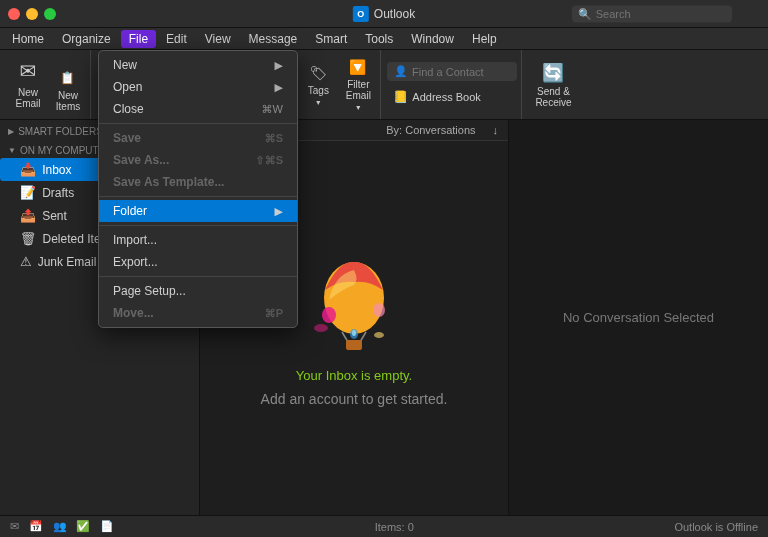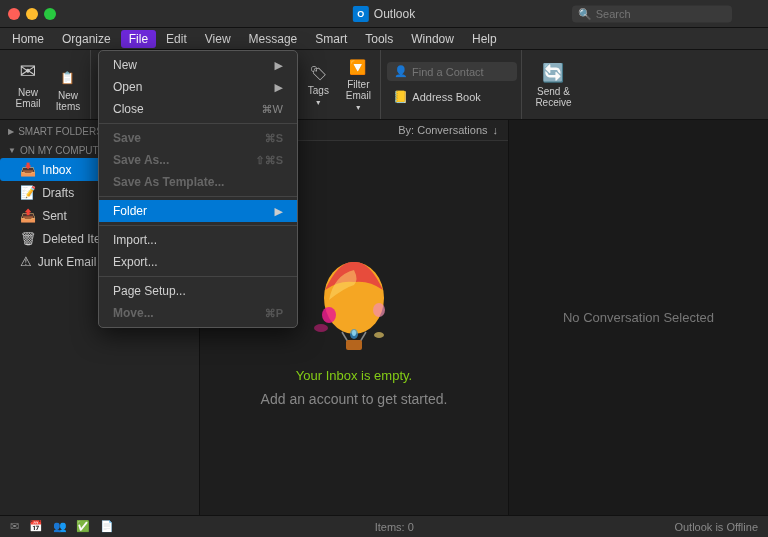--- a/index.html
+++ b/index.html
@@ -217,21 +217,21 @@
       align-items: center;
       justify-content: flex-end;
       padding: 4px 10px;
       border-bottom: 1px solid #333;
       background: #222;
       gap: 6px;
       font-size: 11px;
       color: #aaa;
     }
     .content-list-header .sort-btn {
-      display: flex; align-items: center; gap: 5px; cursor: pointer; color: #aaa; margin-left: 29px;
+      display: flex; align-items: center; gap: 17px; cursor: pointer; color: #aaa; margin-left: 29px;
     }
     .content-empty {
       flex: 1;
       display: flex;
       flex-direction: column;
       align-items: center;
       justify-content: center;
       gap: 8px;
     }
     .balloon-svg { width: 90px; height: 110px; }

